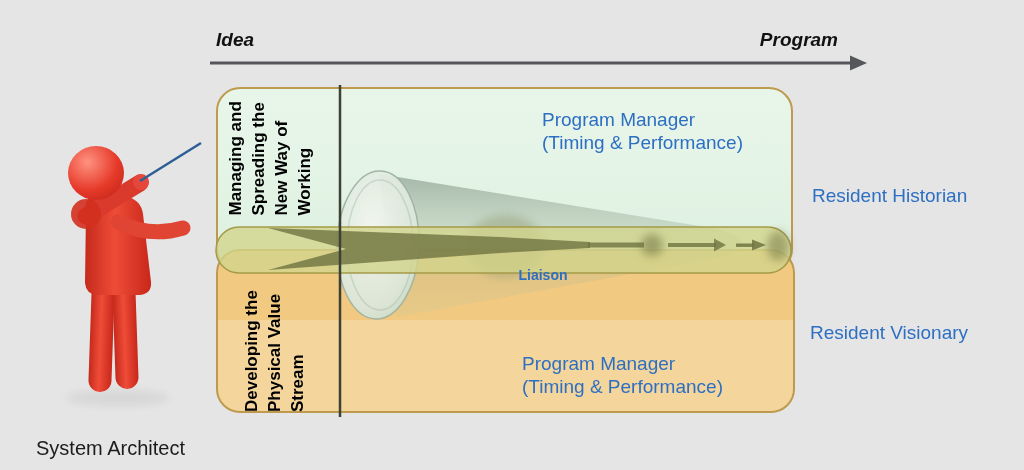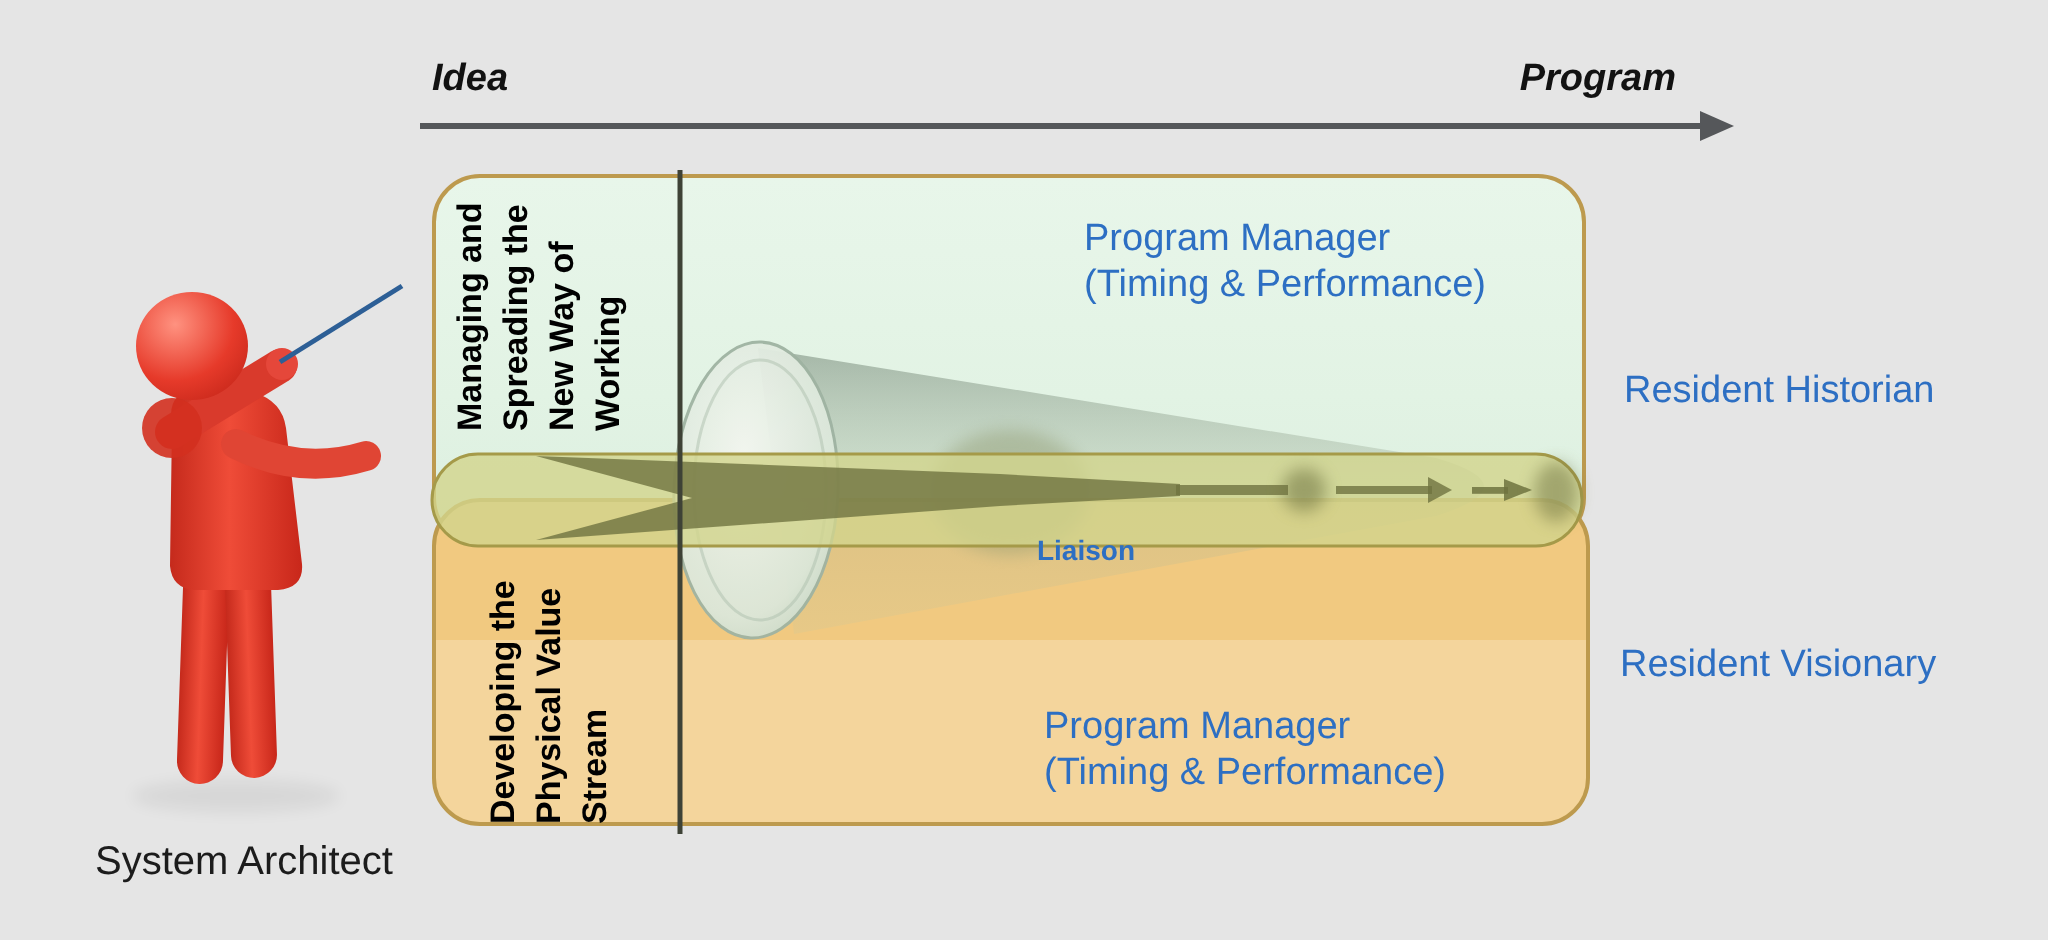--- a/index.html
+++ b/index.html
@@ -47,21 +47,21 @@
   .rot1{left:210px;top:106px;width:123px;height:96px;}
   .rot2{left:209px;top:309px;width:134px;height:72px;}
   .role{font-size:19px;font-weight:normal;color:var(--accent-blue);line-height:23px;}
   .role-top{left:542px;top:108px;}
   .role-bottom{left:522px;top:352px;}
   .mentor{left:348px;top:320px;font-size:19px;font-weight:bold;color:var(--accent-blue);}
   .liaison{left:478px;top:235px;width:130px;text-align:center;font-size:14px;font-weight:bold;color:var(--accent-blue);margin-top:32px;}
   .outside{font-size:19px;font-weight:normal;color:var(--accent-blue);}
   .historian{left:812px;top:185px;}
   .visionary{left:810px;top:322px;}
-  .architect-caption{left:36px;top:420px;width:172px;text-align:center;font-size:20px;color:#1c1c1c;}
+  .architect-caption{left:36px;top:437px;width:172px;font-size:20px;color:#1c1c1c;}
   svg{display:block;}
   .gfx{left:0;top:0;}
 </style>
 </head>
 <body>
 
 <div class="stage">
 
   <div class="abs zone-top"></div>
   <div class="abs zone-bottom"></div>

